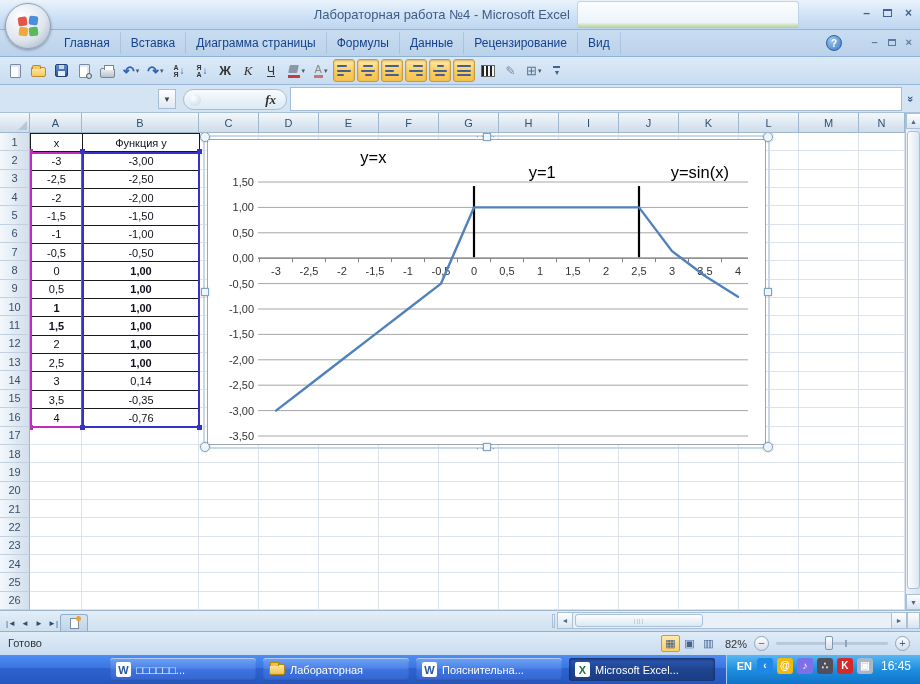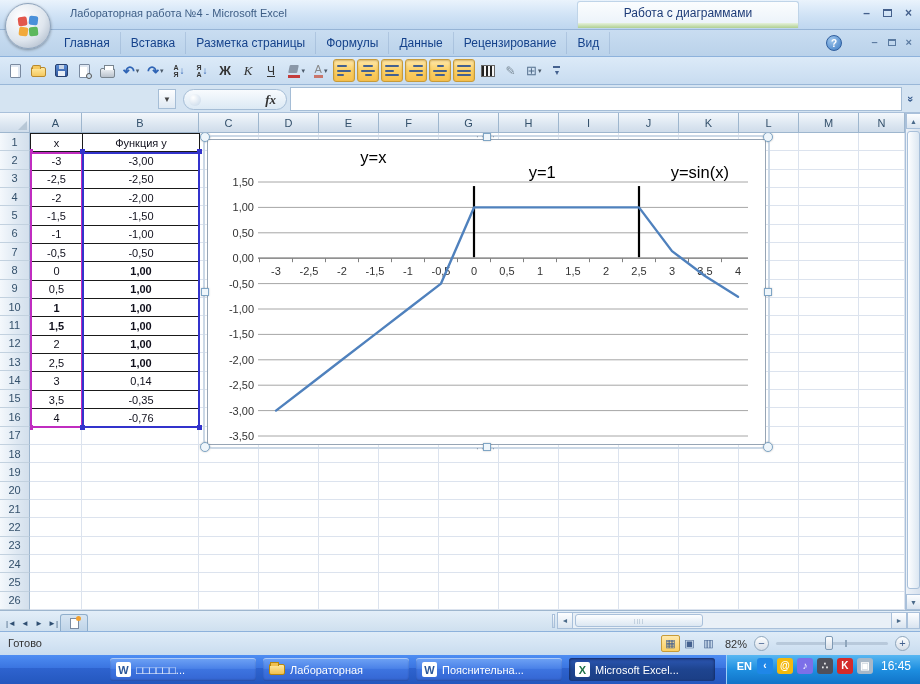--- a/index.html
+++ b/index.html
@@ -7,22 +7,22 @@
   .app{position:relative;width:920px;height:684px;overflow:hidden;background:#fff;
        font-family:"Liberation Sans",sans-serif;font-size:12px;color:#222;}
 
   
   .titlebar{position:absolute;left:0;top:0;width:920px;height:30px;
     background:linear-gradient(#EAF3FC,#D2E4F6 48%,#BED6EF);border-bottom:1px solid #96B4D6;}
   .officebtn{position:absolute;left:5px;top:3px;width:46px;height:46px;border-radius:50%;
     background:radial-gradient(circle at 35% 30%,#ffffff,#dfe6ee 55%,#b4c0cf 85%,#98a7ba);
     border:1px solid #8FA4BC;z-index:60;display:flex;align-items:center;justify-content:center;
     box-shadow:0 1px 3px rgba(0,0,0,.35);}
-  .apptitle{position:absolute;left:70px;top:7px;width:500px;text-align:left;
-    font-size:11px;color:#3D5D85;}
+  .apptitle{position:absolute;left:70px;top:7px;width:500px;text-align:right;
+    font-size:13px;color:#3D5D85;}
   .ctxgroup{position:absolute;left:577px;top:1px;width:222px;height:27px;
     background:linear-gradient(#FBFDFE,#E9F1F9);border:1px solid #BFD4E8;border-bottom:none;
     border-radius:3px 3px 0 0;}
   .ctxgroup .lbl{display:block;text-align:center;margin-top:4px;font-size:12px;color:#1E3C78;}
   .ctxstrip{position:absolute;left:0;bottom:0;width:100%;height:5px;
     background:linear-gradient(#E6F2DB,#AFCF93);}
   .winctl{position:absolute;right:8px;top:6px;display:flex;gap:13px;color:#44608C;
     font-weight:bold;font-size:12px;align-items:center;}
   .winctl span{cursor:default;}
   .restico{display:inline-block;width:9px;height:8px;border:1px solid #44608C;border-top:2px solid #44608C;}
@@ -242,35 +242,34 @@
     <div class="officebtn">
       <svg width="26" height="26" viewBox="0 0 26 26">
         <rect x="3" y="4" width="9" height="9" rx="2" fill="#E2574C" transform="rotate(-8 7 8)"></rect>
         <rect x="14" y="3" width="9" height="9" rx="2" fill="#4A90D9" transform="rotate(6 18 7)"></rect>
         <rect x="4" y="14" width="9" height="9" rx="2" fill="#F2A93B" transform="rotate(7 8 18)"></rect>
         <rect x="14" y="14" width="9" height="9" rx="2" fill="#5CB85C" transform="rotate(-6 18 18)"></rect>
       </svg>
     </div>
     <div class="apptitle">Лабораторная работа №4 - Microsoft Excel</div>
     <div class="ctxgroup">
-      <span class="lbl">Работа с диаграммами</span>
       <div class="ctxstrip"></div>
     </div>
     <div class="winctl">
       <span>–</span>
       <span class="restico"></span>
       <span>×</span>
     </div>
   </div>
 
   <div class="tabrow">
     <div class="rtabs" id="rtabs">
         <div class="rtab">Главная</div>
         <div class="rtab">Вставка</div>
-        <div class="rtab">Разметка страницы</div>
+        <div class="rtab">Диаграмма страницы</div>
         <div class="rtab">Формулы</div>
         <div class="rtab">Данные</div>
         <div class="rtab">Рецензирование</div>
         <div class="rtab">Вид</div>
       </div>
     <div class="helpbtn">?</div>
     <div class="winctl small">
       <span>–</span>
       <span class="restico"></span>
       <span>×</span>

